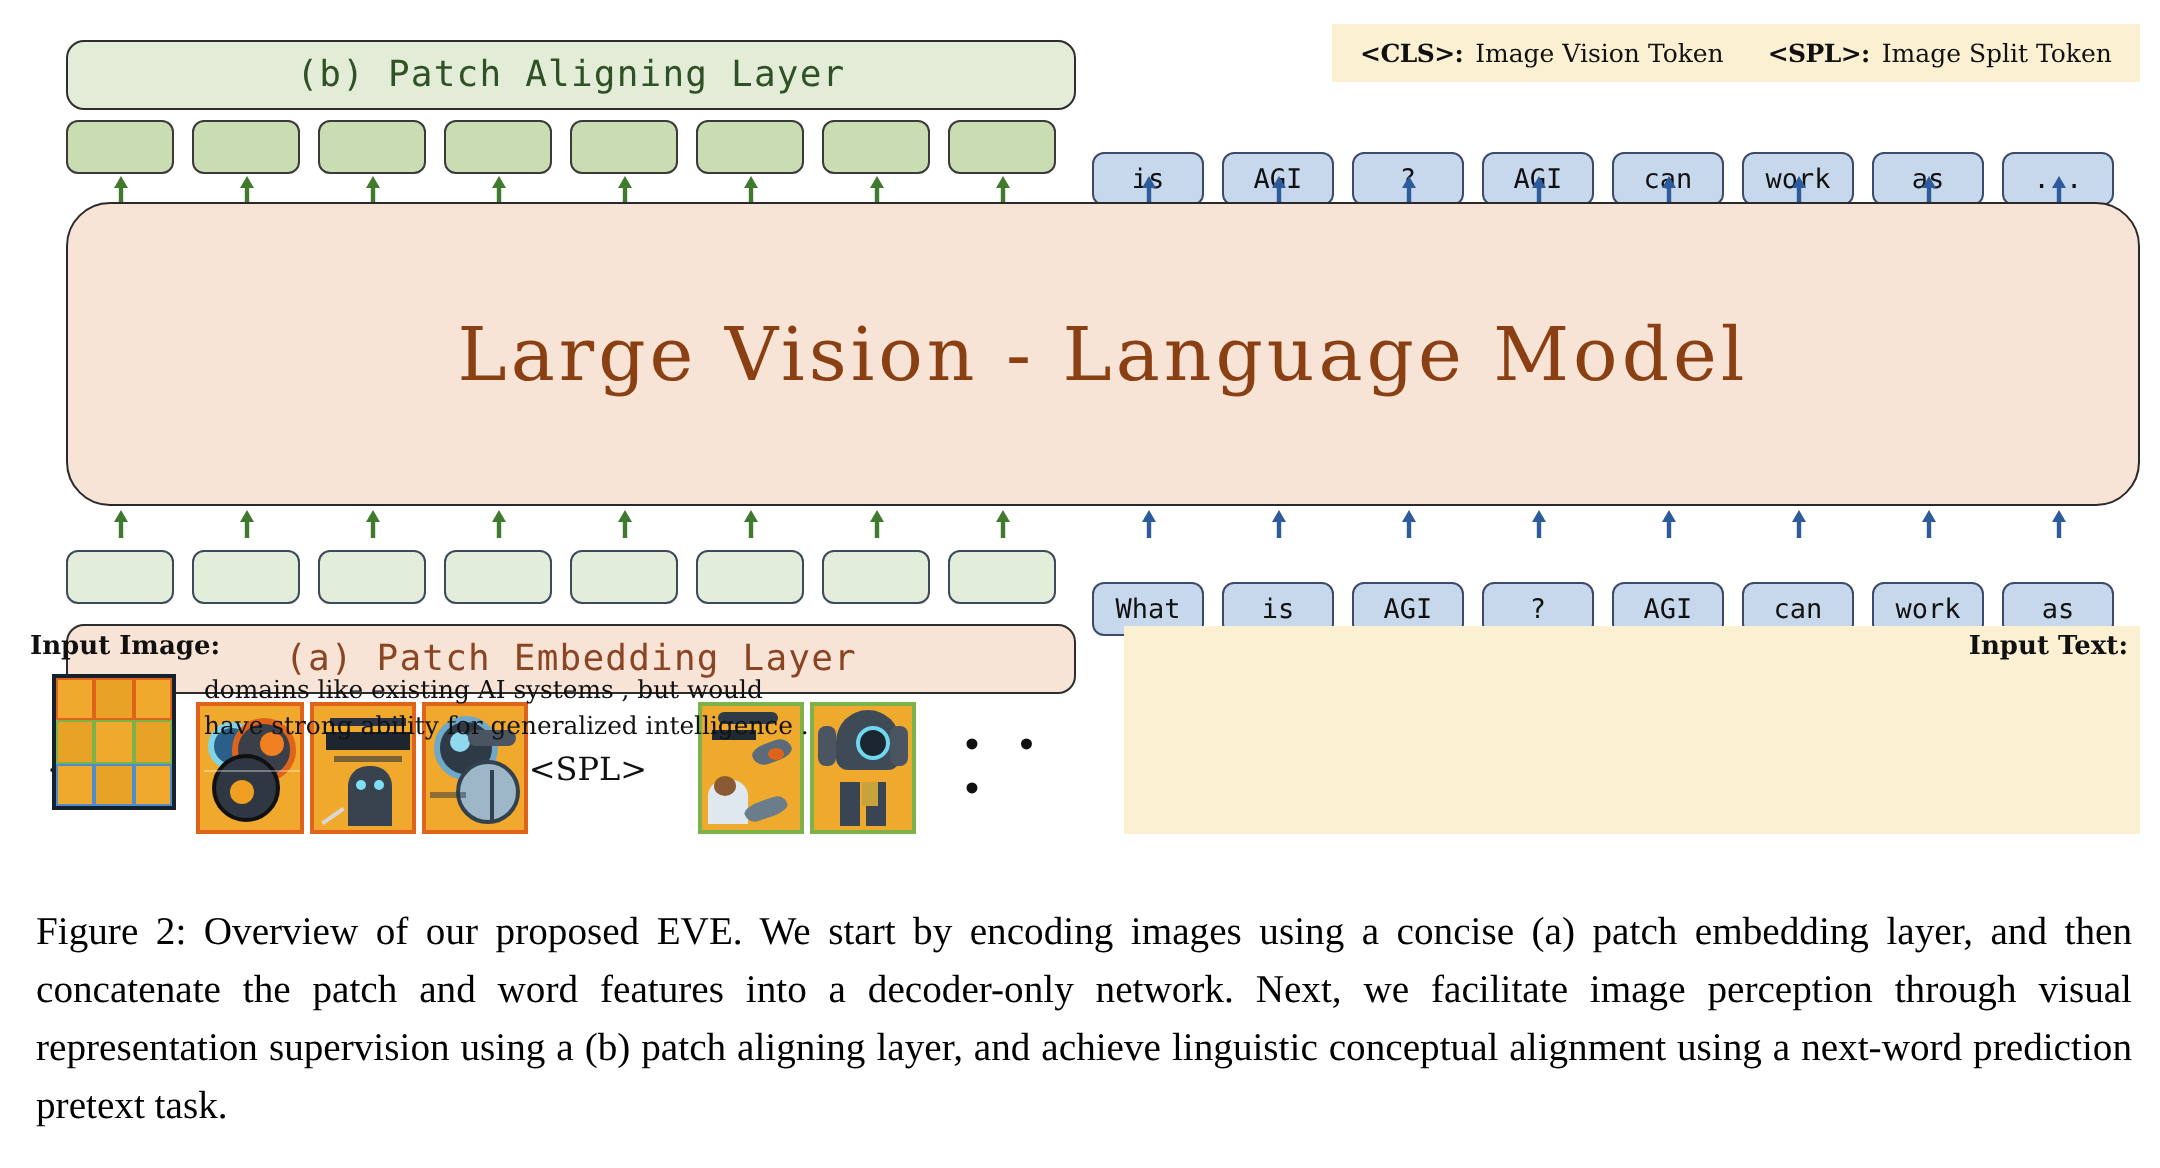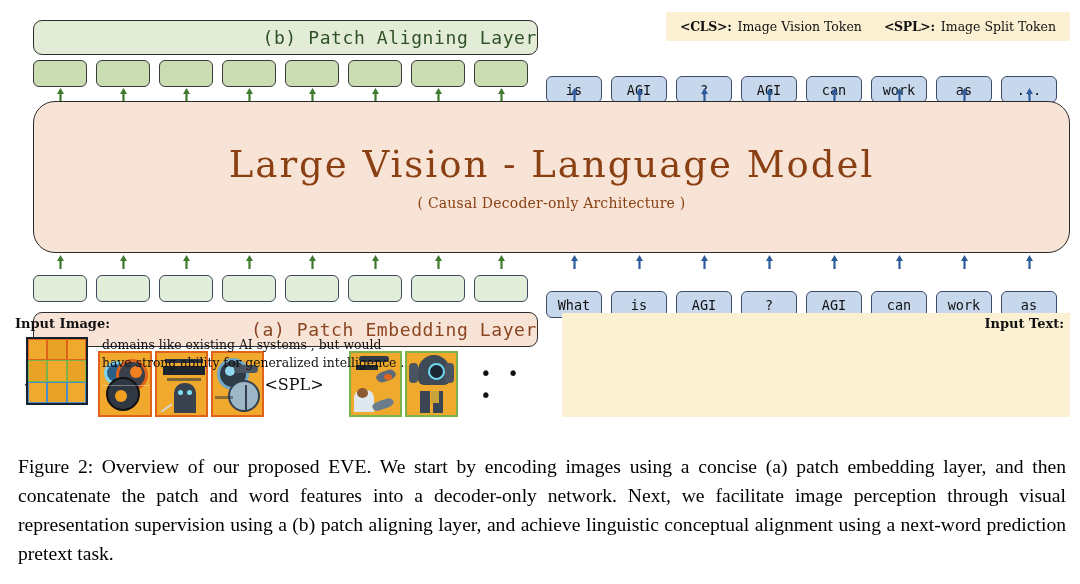--- a/index.html
+++ b/index.html
@@ -28,21 +28,21 @@
     font-size: 12.5px;
     color: #111;
     white-space: nowrap;
   }
   #legend .tok { font-weight: bold; font-family: "DejaVu Serif", serif; letter-spacing: -0.3px;}
   #legend .sep { display:inline-block; width: 10px; }
 
   
   .layer-bar {
     border-radius: 9px;
-    display: flex; align-items: center; justify-content: flex-end;
+    display: flex; align-items: center; justify-content: center;
     font-family: "DejaVu Sans Mono", monospace;
     font-size: 18px;
     letter-spacing: 0.6px;
     box-sizing: border-box;
   }
   #aligning-layer {
     left: 33px; top: 20px; width: 505px; height: 35px;
     background: #e3ecd7;
     border: 1.6px solid #2d2d2d;
     color: #2f5126;
@@ -327,21 +327,20 @@
     </div>
   <div class="arrow">
       <svg width="9" height="13" viewBox="0 0 9 13">
         <path d="M4.5 0 L8 6 L5.6 6 L5.6 13 L3.4 13 L3.4 6 L1 6 Z" fill="#2e5b9c"></path>
       </svg>
     </div>
 </div>
 
 <div class="abs" id="lvlm">
   <div id="lvlm-title">Large Vision - Language Model</div>
-  <div id="lvlm-sub">( Causal Decoder-only Architecture )</div>
 </div>
 
 <div class="abs arrow-row" id="arrows-bot-img">
   <div class="arrow">
       <svg width="9" height="14" viewBox="0 0 9 14">
         <path d="M4.5 0 L8 6 L5.6 6 L5.6 14 L3.4 14 L3.4 6 L1 6 Z" fill="#3f7a2e"></path>
       </svg>
     </div>
   <div class="arrow">
       <svg width="9" height="14" viewBox="0 0 9 14">

